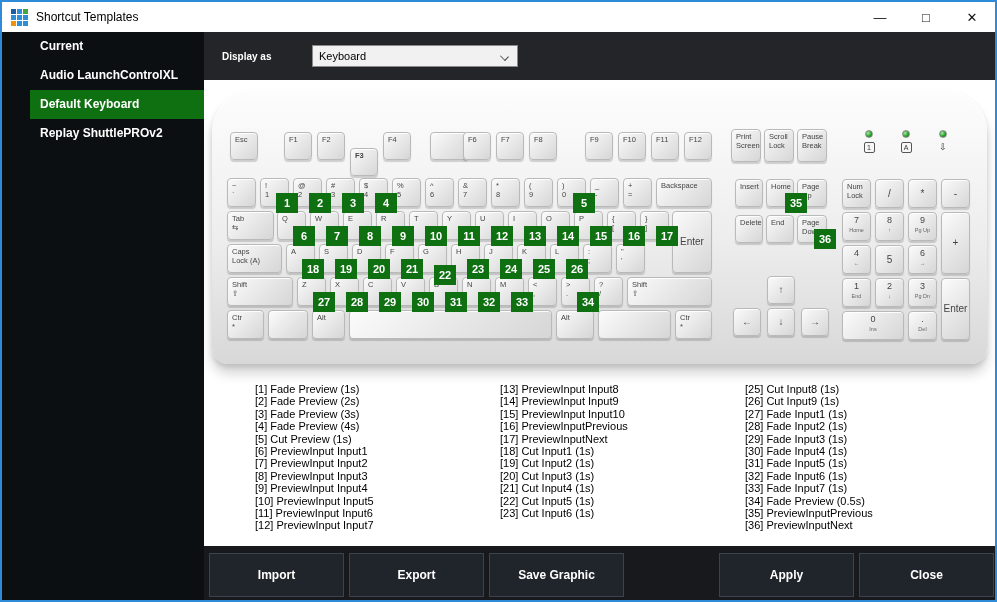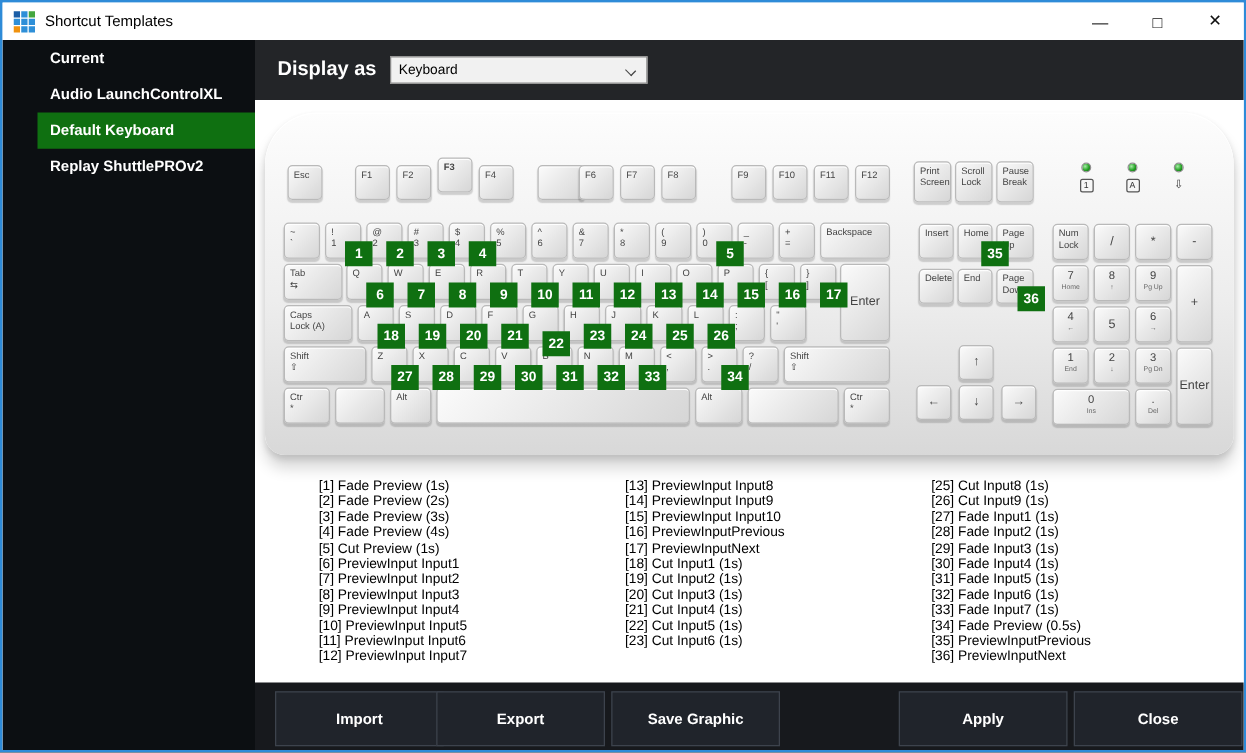--- a/index.html
+++ b/index.html
@@ -14,21 +14,21 @@
   .win-controls { position:absolute; right:0; top:0; height:30px; display:flex; }
   .wc { width:46px; height:30px; display:flex; align-items:center; justify-content:center; font-size:13px; color:#111; cursor:pointer; }
 
   
   .sidebar { position:absolute; left:0; top:30px; bottom:0; width:202px; background:#0c0f12;padding-left:28px; }
   .sb-item { height:29px; line-height:29px; padding-left:10px; color:#fff; font-weight:bold; font-size:12px; cursor:pointer; white-space:nowrap; overflow:hidden; }
   .sb-item.sel { background:#0f7011; }
 
   
   .topbar { position:absolute; left:202px; top:30px; right:0; height:48px; background:#232528; }
-  .topbar-label { position:absolute; left:18px; top:0; height:48px; display:flex; align-items:center; color:#fff; font-weight:bold; font-size:16px; }
+  .topbar-label { position:absolute; left:18px; top:0; height:48px; display:flex; align-items:center; color:#fff; font-weight:bold; font-size:10px; }
   .combo { position:absolute; left:108px; top:13px; width:206px; height:22px; background:#f1f1f1; border:1px solid #898989; display:flex; align-items:center; padding-left:6px; font-size:11px; color:#000; cursor:pointer; }
   .chev { position:absolute; right:9px; top:7px; width:7px; height:7px; border-right:1px solid #444; border-bottom:1px solid #444; transform:rotate(45deg) scale(1,.8); }
 
   
   .content { position:absolute; left:202px; top:78px; right:0; height:468px; background:#ffffff; }
   .kb-shell { position:absolute; left:8px; top:10px; width:775px; height:274px;
     background:linear-gradient(180deg,#fdfdfd,#ededed 55%,#d8d8d8);
     border-radius:42px 42px 16px 16px;
     box-shadow:0 10px 12px rgba(0,0,0,.16), 0 3px 5px rgba(0,0,0,.12), inset 0 1px 0 #fff; }
   .key { position:absolute; background:linear-gradient(135deg,#fbfbfb,#eaeaea 45%,#d6d6d6);
@@ -99,21 +99,21 @@
       <div>
           <div class="key" style="left: 18px; top: 42px; width: 28px; height: 28px;">
             <div class="kl">Esc</div>
           </div>
           <div class="key" style="left: 72px; top: 42px; width: 28px; height: 28px;">
             <div class="kl">F1</div>
           </div>
           <div class="key" style="left: 105px; top: 42px; width: 28px; height: 28px;">
             <div class="kl">F2</div>
           </div>
-          <div class="key" style="left: 138px; top: 36px; width: 28px; height: 28px; font-weight: bold;">
+          <div class="key" style="left: 138px; top: 58px; width: 28px; height: 28px; font-weight: bold;">
             <div class="kl">F3</div>
           </div>
           <div class="key" style="left: 171px; top: 42px; width: 28px; height: 28px;">
             <div class="kl">F4</div>
           </div>
           <div class="key" style="left: 218px; top: 42px; width: 28px; height: 28px; padding-left: 36px;">
             <div class="kl">F5</div>
           </div>
           <div class="key" style="left: 251px; top: 42px; width: 28px; height: 28px;">
             <div class="kl">F6</div>
@@ -530,20 +530,20 @@
           <div>[32] Fade Input6 (1s)</div>
           <div>[33] Fade Input7 (1s)</div>
           <div>[34] Fade Preview (0.5s)</div>
           <div>[35] PreviewInputPrevious</div>
           <div>[36] PreviewInputNext</div>
         </div>
       </div>
   </div>
 
   <div class="bottombar">
-      <div class="fbtn" style="left: 5px; margin-left: 11px;">Import</div>
+      <div class="fbtn" style="left: 5px;">Import</div>
       <div class="fbtn" style="left: 145px;">Export</div>
       <div class="fbtn" style="left: 285px;">Save Graphic</div>
       <div class="fbtn" style="left: 515px;">Apply</div>
       <div class="fbtn" style="left: 655px;">Close</div>
     </div>
 
 </div>
 
 </body></html>

